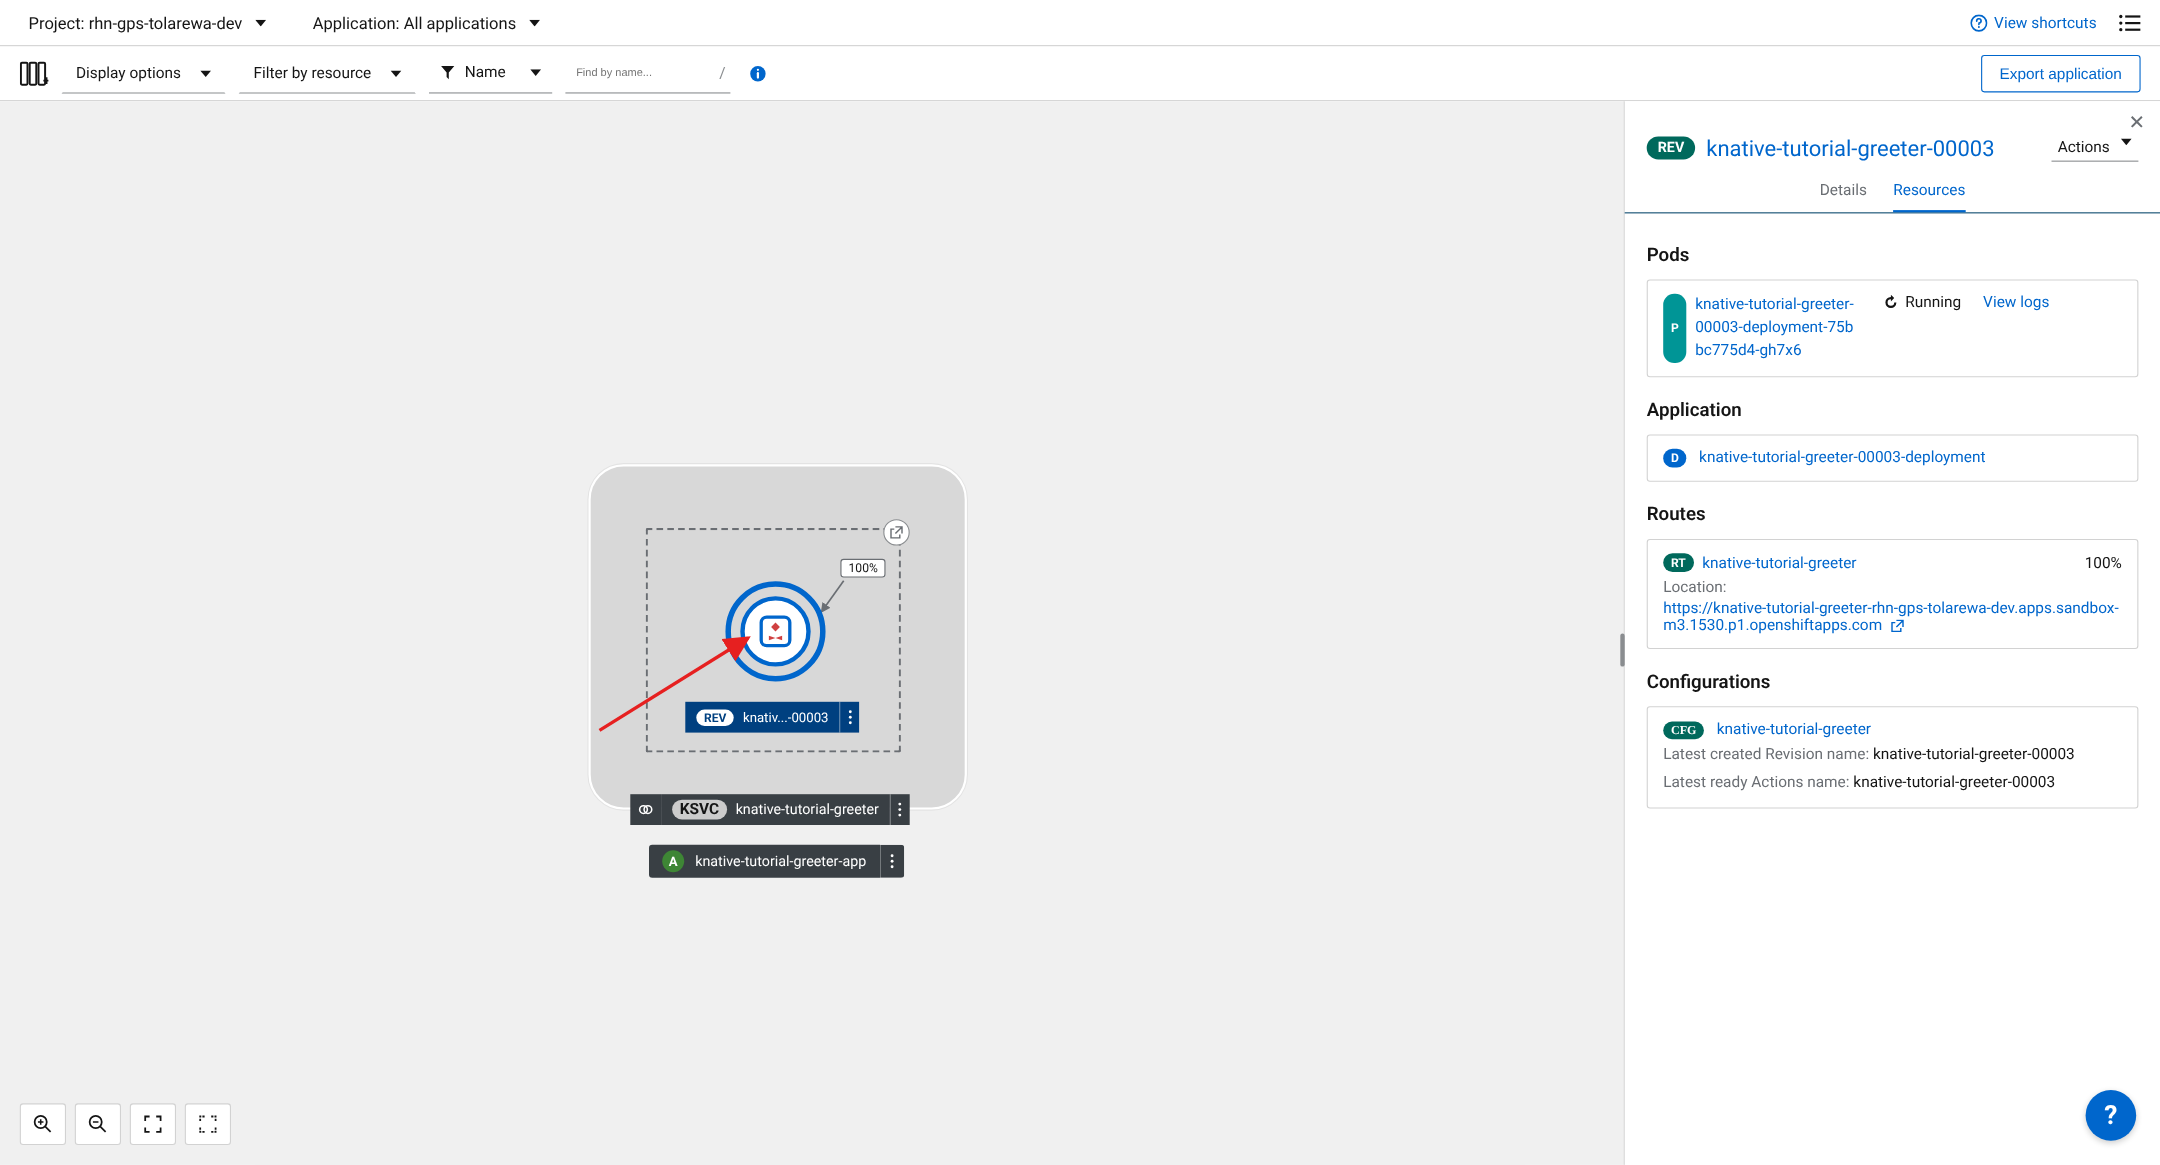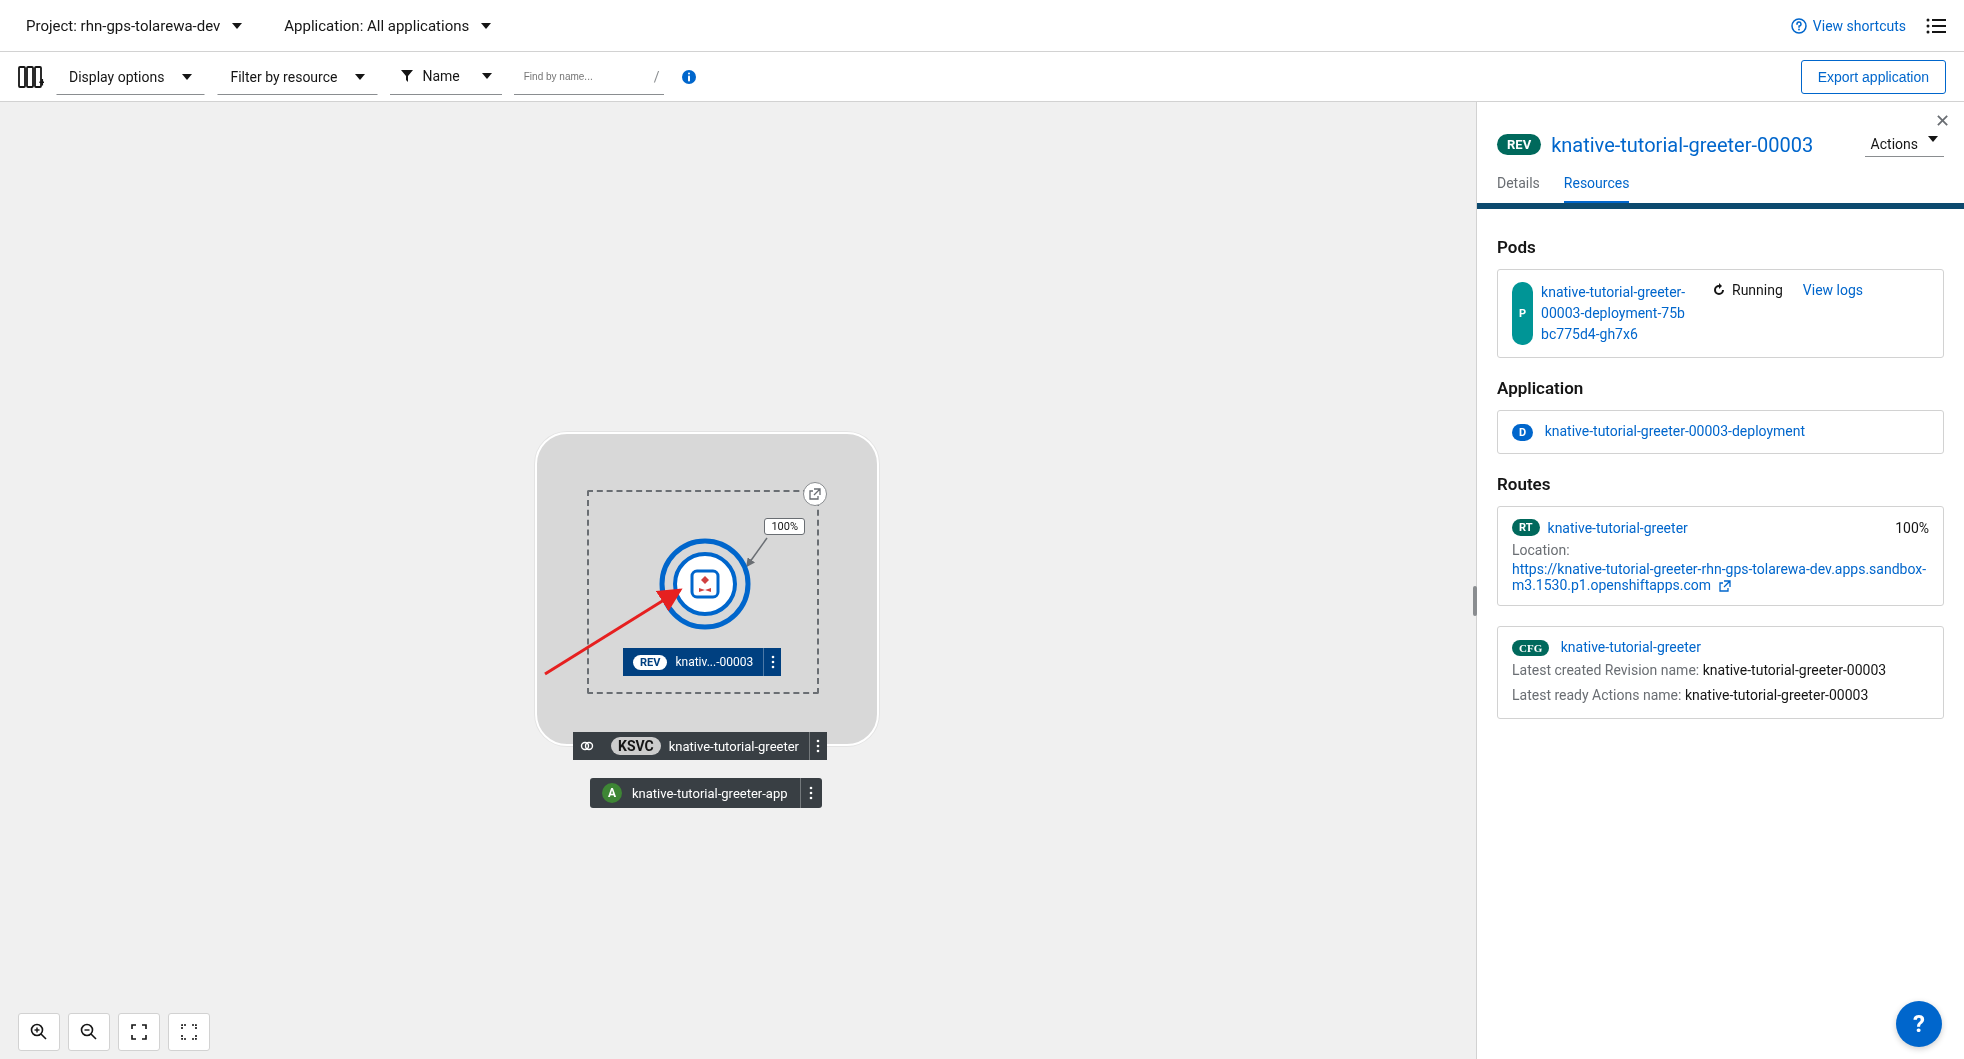--- a/index.html
+++ b/index.html
@@ -10,21 +10,21 @@
       background: #fff;
       width: 1964px;
       height: 1059px;
       overflow: hidden;
     }
     .topbar {
       display: flex;
       align-items: center;
       padding: 6px 18px;
       border-bottom: 1px solid #d2d2d2;
-      height: 52px;
+      height: 42px;
     }
     .topbar .drop {
       display: flex;
       align-items: center;
       padding: 4px 8px;
       margin-right: 26px;
       cursor: pointer;
       font-size: 15px;
     }
     .caret-down {
@@ -345,22 +345,23 @@
       margin-left: auto;
       display: flex;
       gap: 10px;
       cursor: pointer;
       border-bottom: 1px solid #8a8d90;
       padding: 4px 6px;
     }
     .tabs {
       display: flex;
       gap: 24px;
-      border-bottom: 6px solid #0c4a6e;
+      border-bottom: 1px solid #0c4a6e;
       padding: 18px 20px 0 20px;
+      justify-content: center;
     }
     .tab {
       padding-bottom: 10px;
       color: #6a6e73;
       cursor: pointer;
     }
     .tab.active {
       color: #06c;
       border-bottom: 2px solid #06c;
     }
@@ -717,20 +718,21 @@
         </div>
         <div class="muted">Location:</div>
         <div>
           <span class="link">https://knative-tutorial-greeter-rhn-gps-tolarewa-dev.apps.sandbox-m3.1530.p1.openshiftapps.com</span>
           <svg style="display:inline;vertical-align:middle;margin-left:4px;" width="12" height="12" viewBox="0 0 12 12">
               <path d="M5 1 H11 V7 M11 1 L5 7 M4 3 H1 V11 H9 V8" fill="none" stroke="#06c" stroke-width="1.3"></path>
             </svg>
         </div>
       </div>
 
+      <div class="section-title">Configurations</div>
       <div class="card">
         <div>
           <span class="res-badge badge-cfg">CFG</span>
           <span class="link">knative-tutorial-greeter</span>
         </div>
         <div class="muted">
           <span>Latest created Revision name:</span>
           <span class="strong">knative-tutorial-greeter-00003</span>
         </div>
         <div class="muted">

